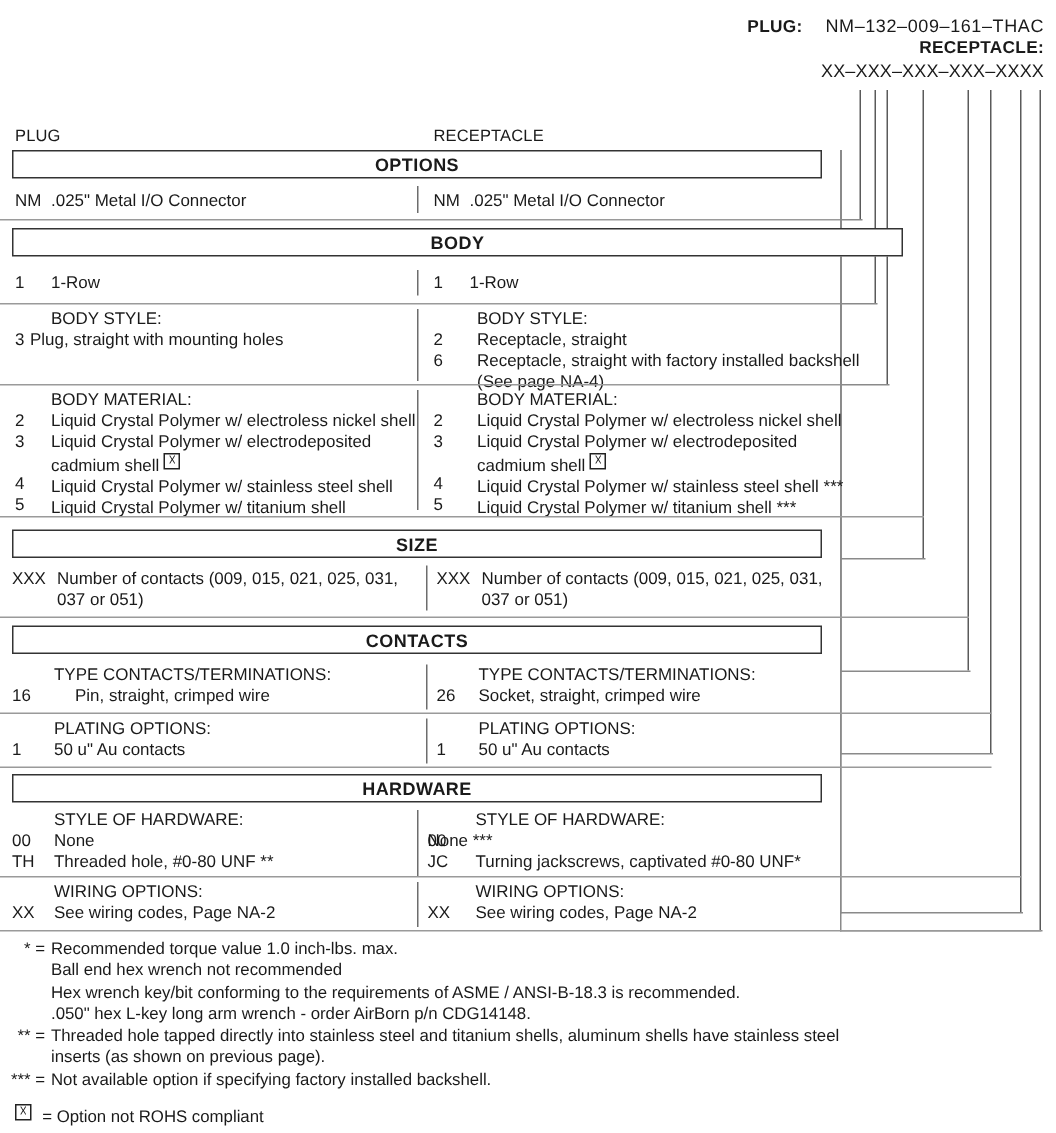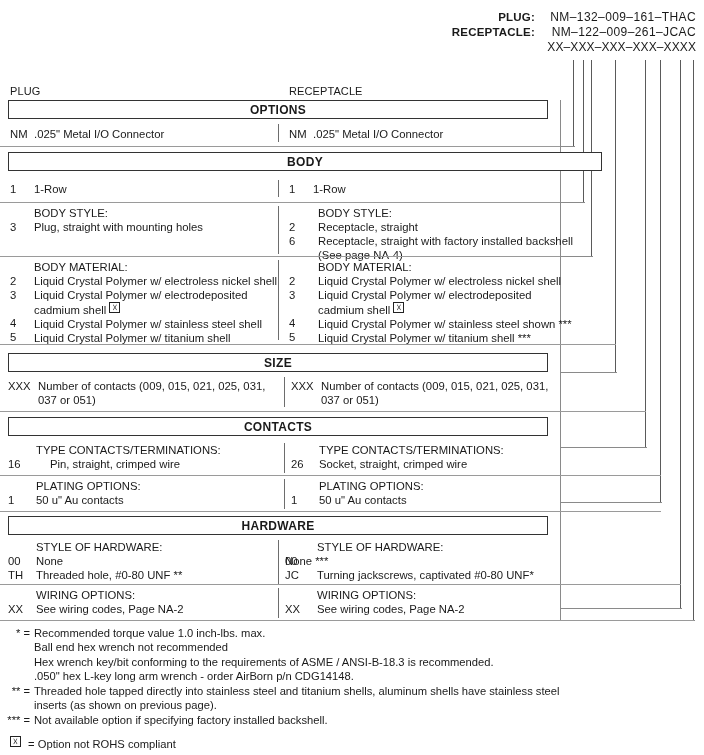--- a/index.html
+++ b/index.html
@@ -56,21 +56,20 @@
 
 <div class="page">
 
   <div class="pn">
     <div class="pn-row">
       <span class="pn-label">PLUG:</span>
       <span class="pn-code">NM–132–009–161–THAC</span>
     </div>
     <div class="pn-row">
       <span class="pn-label">RECEPTACLE:</span>
-      <span class="pn-code">NM–122–009–261–JCAC</span>
     </div>
     <div class="pn-row">
       <span class="pn-label"></span>
       <span class="pn-code mask">XX–XXX–XXX–XXX–XXXX</span>
     </div>
   </div>
 
   <div class="tick" style="left:573px;top:60px;height:86px;"></div>
   <div class="tick" style="left:583px;top:60px;height:142px;"></div>
   <div class="tick" style="left:591px;top:60px;height:196px;"></div>
@@ -119,21 +118,21 @@
   <div class="opt" style="left:289px;top:182px;">
     <span class="code" style="left:0;">1</span>
     <span class="txt" style="margin-left:24px;">1-Row</span>
   </div>
   <div class="hr" style="top:202px;width:560px;"></div>
 
   <div class="vdiv" style="left:278px;top:206px;height:48px;"></div>
   <div class="opt" style="left:10px;top:206px;">
     <span class="hdrline" style="margin-left:24px;display:block;">BODY STYLE:</span>
     <span class="code" style="left:0;top:14px;">3</span>
-    <span class="txt" style="margin-left:24px;">Plug, straight with mounting holes</span>
+    <span class="txt" style="margin-left:10px;">Plug, straight with mounting holes</span>
   </div>
   <div class="opt" style="left:289px;top:206px;">
     <span class="hdrline" style="margin-left:29px;display:block;">BODY STYLE:</span>
     <span class="code" style="left:0;top:14px;">2</span>
     <span class="txt" style="margin-left:29px;">Receptacle, straight</span>
     <span class="code" style="left:0;top:28px;">6</span>
     <span class="txt" style="margin-left:29px;">Receptacle, straight with factory installed backshell</span>
     <span class="txt" style="margin-left:29px;">(See page NA-4)</span>
   </div>
   <div class="hr" style="top:256px;width:560px;"></div>
@@ -158,21 +157,21 @@
     <span class="hdrline" style="margin-left:29px;display:block;">BODY MATERIAL:</span>
     <span class="code" style="left:0;top:14px;">2</span>
     <span class="txt" style="margin-left:29px;">Liquid Crystal Polymer w/ electroless nickel shell</span>
     <span class="code" style="left:0;top:28px;">3</span>
     <span class="txt" style="margin-left:29px;">Liquid Crystal Polymer w/ electrodeposited</span>
     <span class="txt" style="margin-left:29px;">
       <span>cadmium shell</span>
       <span class="rohs">☓</span>
     </span>
     <span class="code" style="left:0;top:56px;">4</span>
-    <span class="txt" style="margin-left:29px;">Liquid Crystal Polymer w/ stainless steel shown ***</span>
+    <span class="txt" style="margin-left:29px;">Liquid Crystal Polymer w/ stainless steel shell ***</span>
     <span class="code" style="left:0;top:70px;">5</span>
     <span class="txt" style="margin-left:29px;">Liquid Crystal Polymer w/ titanium shell ***</span>
   </div>
   <div class="hr" style="top:344px;width:616px;"></div>
 
   <div class="secbox" style="top:353px;width:540px;">
     <span>SIZE</span>
   </div>
 
   <div class="vdiv" style="left:284px;top:377px;height:30px;"></div>

